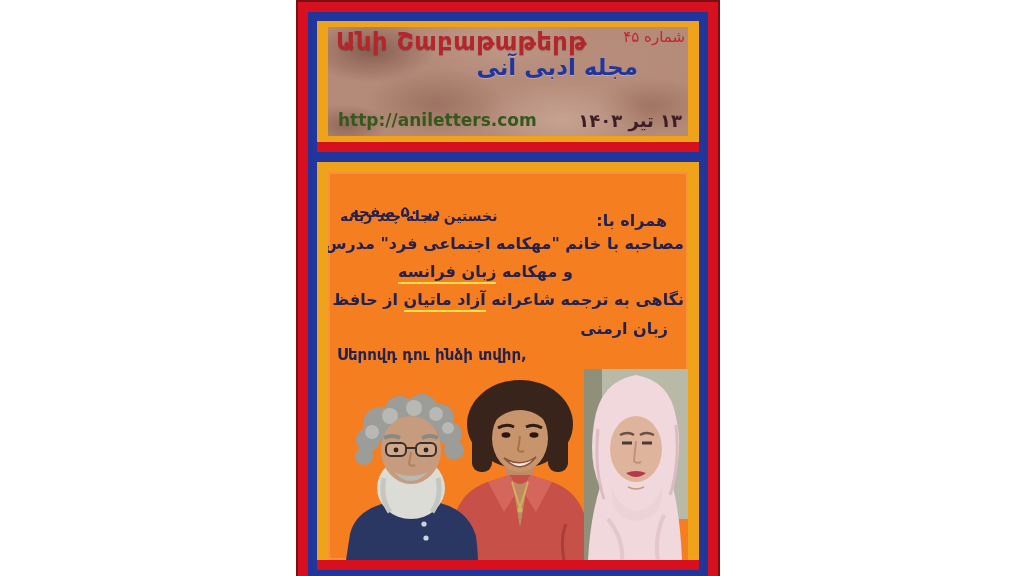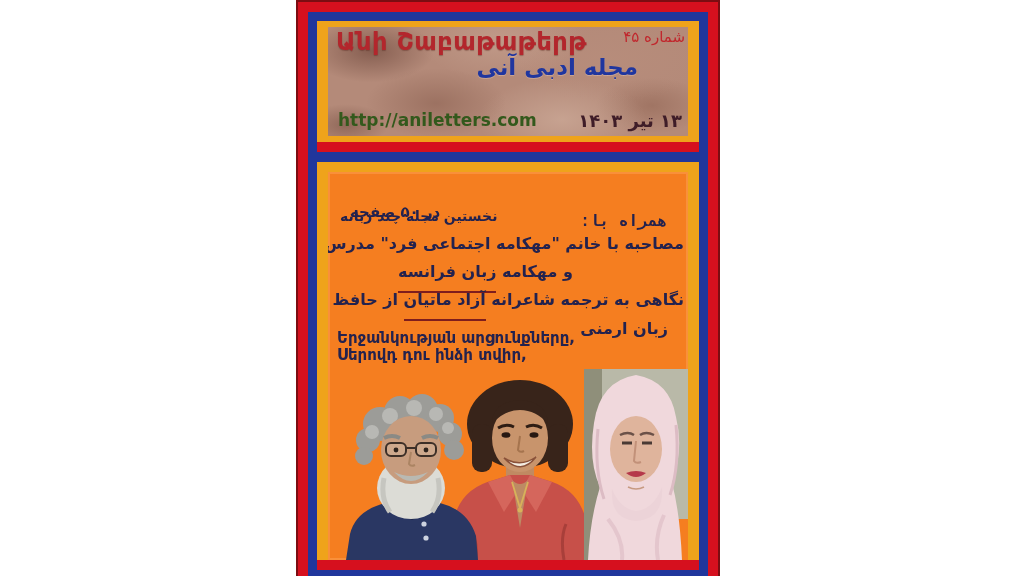--- a/index.html
+++ b/index.html
@@ -34,24 +34,24 @@
          text-shadow:0 1px 0 rgba(255,235,220,.25);}
   .b-url{left:10px;bottom:6px;font-size:17px;font-weight:bold;color:#33591c;}
   .b-date{right:6px;bottom:5px;font-size:18px;font-weight:bold;color:#3f1d28;
           direction:rtl;letter-spacing:2px;}
 
   
   .content{margin:10px 11px 0;height:388px;position:relative;background:#f57e20;
            overflow:hidden;box-shadow:inset 0 0 0 2px rgba(255,166,90,.45);}
   .txt{position:absolute;white-space:nowrap;font-weight:bold;color:#23224e;}
   .rtl{direction:rtl;}
-  .u{border-bottom:2px solid #7f1d1d;padding-bottom:10px;}
+  .u{border-bottom:2px solid #fde047;padding-bottom:1px;}
   .l1{left:12px;top:4px;font-size:14px;margin-top:32px;}
   .l2{left:22px;top:31px;font-size:15px;}
-  .l3{right:21px;top:39px;font-size:16px;font-family:Liberation Mono, monospace;}
+  .l3{right:21px;top:39px;font-size:16px;}
   .l4{right:4px;top:62px;font-size:16px;}
   .l5{left:70px;top:90px;font-size:16px;}
   .l6{right:4px;top:118px;font-size:16px;}
   .l7{right:20px;top:147px;font-size:16px;}
   .a1{left:9px;top:157px;font-size:15px;}
   .a2{left:9px;top:174px;font-size:15px;}
 
   
   .ph{position:absolute;bottom:0;}
   .ph-old{left:12px;width:144px;height:166px;z-index:3;}
@@ -83,21 +83,20 @@
           <div class="hr-blue"></div>
 
           <div class="content">
             <div class="txt rtl l1">نخستین مجله چند زبانه</div>
             <div class="txt rtl l2">در ۵۰ صفحه</div>
             <div class="txt rtl l3">همراه با:</div>
             <div class="txt rtl l4">مصاحبه با خانم "مهکامه اجتماعی فرد" مدرس</div>
             <div class="txt rtl l5"><span>و مهکامه </span><span class="u">زبان فرانسه</span></div>
             <div class="txt rtl l6"><span>نگاهی به ترجمه شاعرانه </span><span class="u">آزاد ماتیان</span><span> از حافظ به</span></div>
             <div class="txt rtl l7">زبان ارمنی</div>
-            <div class="txt a1">Երջանկության արցունքները,</div>
             <div class="txt a2">Սերովդ դու ինձի տվիր,</div>
 
             <div class="ph ph-mid">
               <svg viewBox="0 0 144 184">
                 <ellipse cx="72" cy="48" rx="53" ry="44" fill="#38241a"></ellipse>
                 <rect x="24" y="48" width="20" height="48" rx="9" fill="#38241a"></rect>
                 <rect x="100" y="48" width="20" height="48" rx="9" fill="#38241a"></rect>
                 <rect x="58" y="84" width="28" height="30" fill="#c08a62"></rect>
                 <ellipse cx="72" cy="62" rx="28" ry="34" fill="#c8946c"></ellipse>
                 <path d="M44,48 Q56,34 72,34 Q88,34 100,48 Q100,26 72,24 Q44,26 44,48 Z" fill="#38241a"></path>

